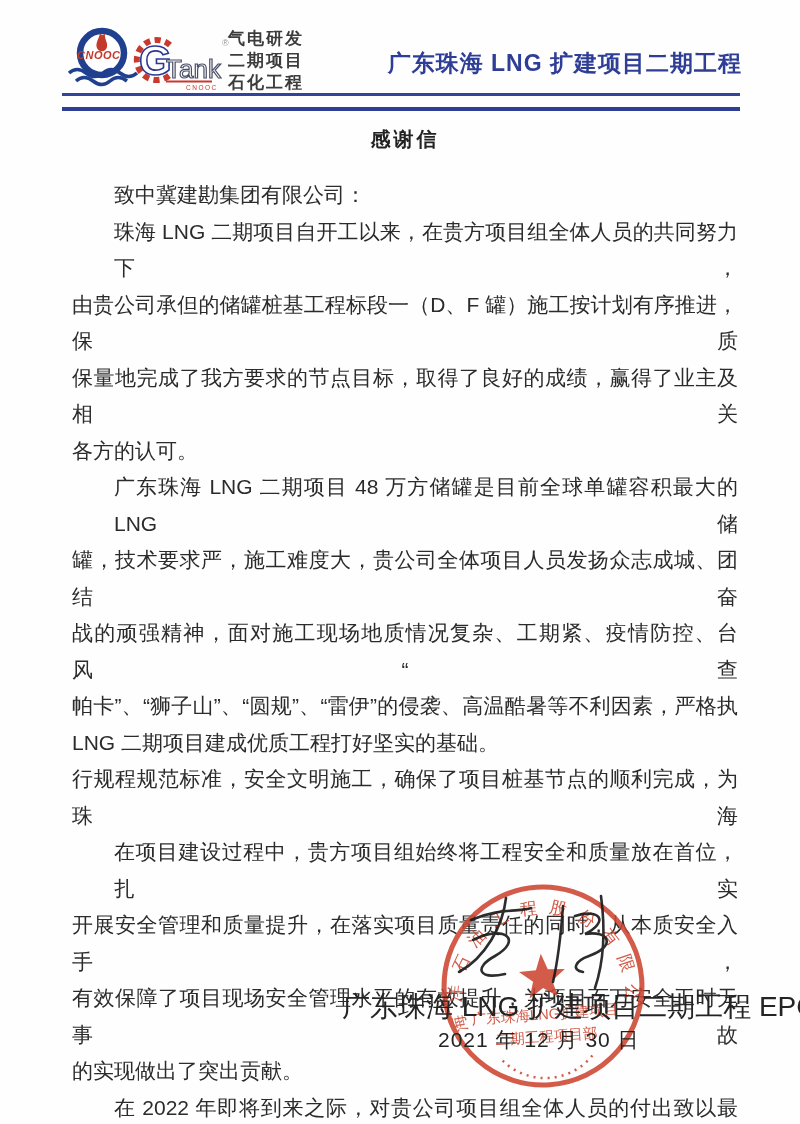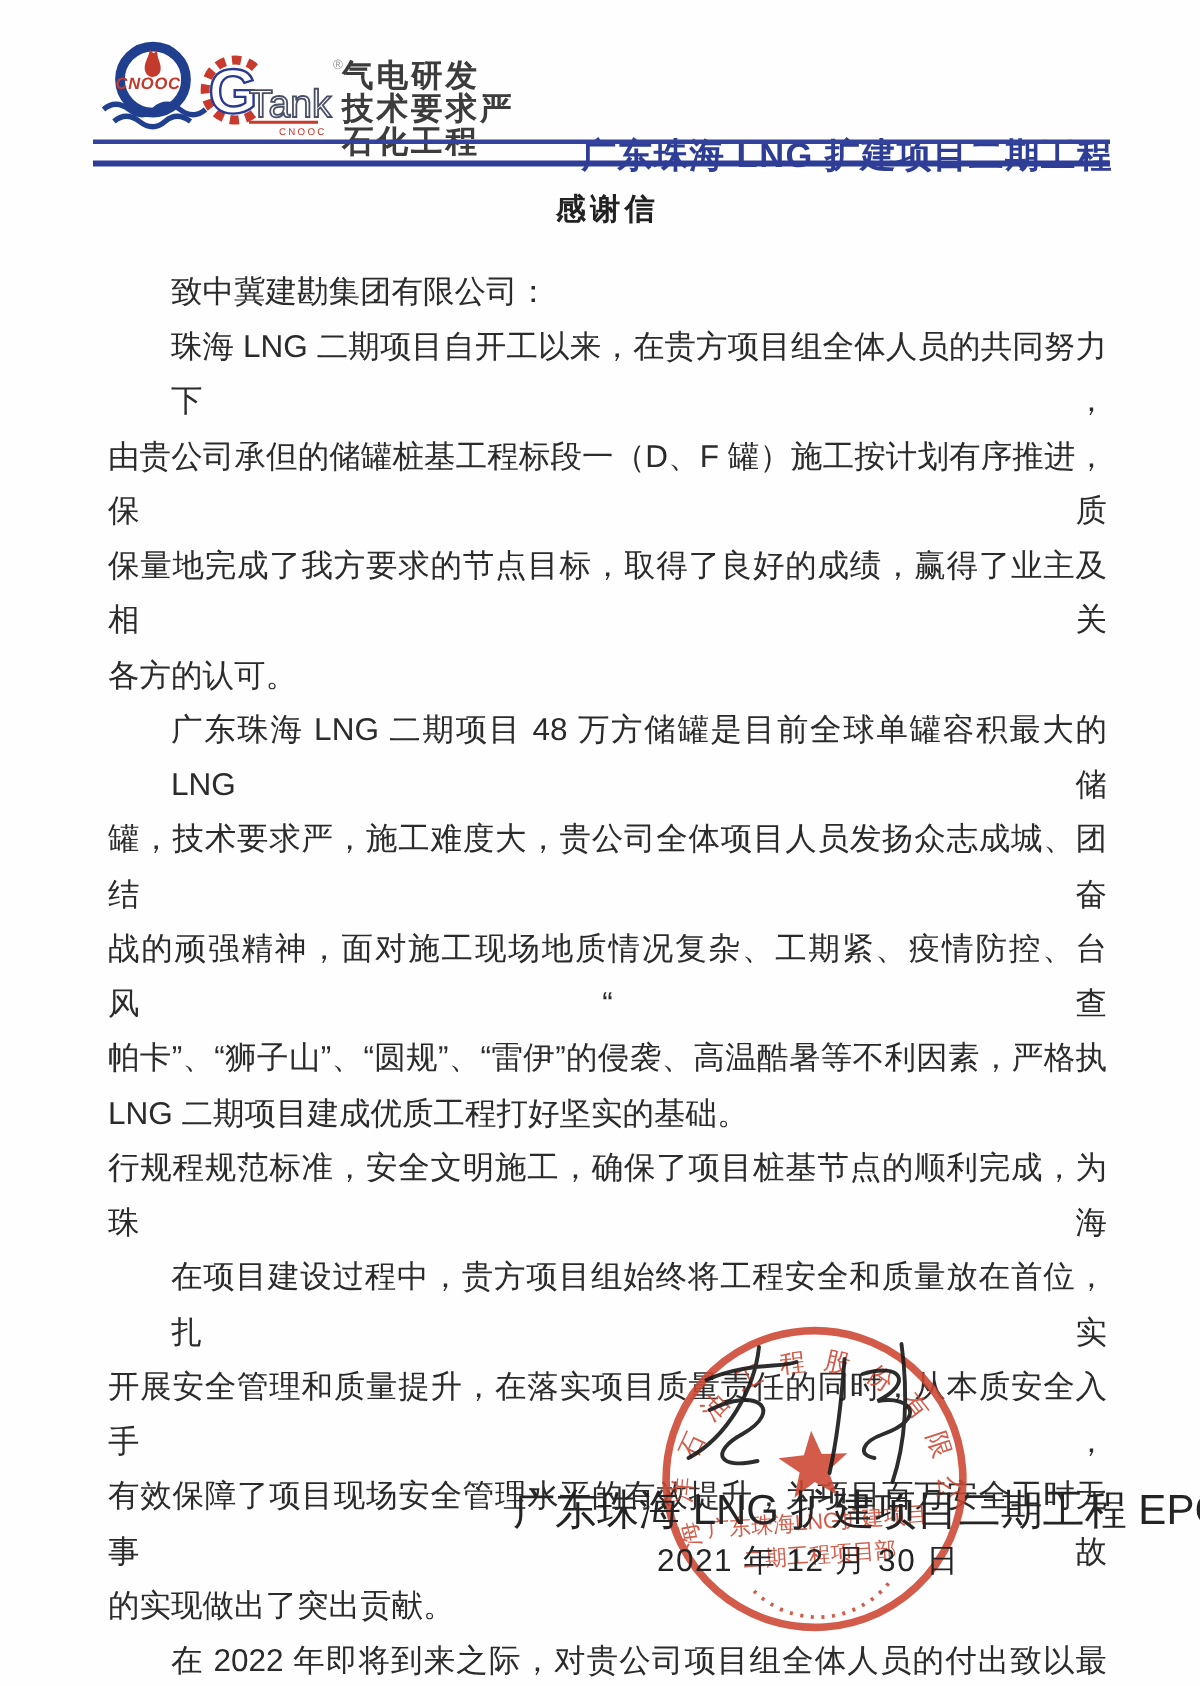--- a/index.html
+++ b/index.html
@@ -4,24 +4,24 @@
 <style>
   html,body{margin:0;padding:0;background:#9a9a9a;}
   .page{
     position:relative;width:800px;height:1124px;margin:0 auto;background:#fefefe;
     font-family:"Liberation Sans",sans-serif;color:#262626;overflow:hidden;
   }
   
   .letterhead{position:absolute;left:0;top:0;width:800px;height:110px;}
   .logo-cnooc{position:absolute;left:66px;top:24px;}
   .logo-gtank{position:absolute;left:128px;top:32px;}
-  .org-lines{position:absolute;left:228px;top:40px;font-size:21px;font-weight:bold;
+  .org-lines{position:absolute;left:228px;top:28px;font-size:17px;font-weight:bold;
     color:#3c3c3c;line-height:22px;letter-spacing:2px;}
   .project-title{position:absolute;right:58px;top:48px;font-size:23px;font-weight:bold;
-    color:#2e3d96;letter-spacing:1px;margin-top:40px;}
+    color:#2e3d96;letter-spacing:1px;}
   .head-rule{position:absolute;left:62px;top:93px;width:678px;height:11px;
     border-top:3px solid #33429b;border-bottom:4px solid #2e3d96;}
   
   .letter-title{position:absolute;left:72px;top:126px;width:666px;text-align:center;
     font-size:20px;font-weight:bold;color:#222;letter-spacing:3px;}
   .letter-body{position:absolute;left:72px;top:177px;width:666px;font-size:21px;
     line-height:36.5px;color:#2b2b2b;}
   .bline{white-space:nowrap;}
   .bline.just{white-space:normal;text-align:justify;text-align-last:justify;}
   .bline.ind{padding-left:42px;}
@@ -52,21 +52,21 @@
       <path d="M 42,13 A 20,20 0 1 0 42,43" fill="none" stroke="#c8392e" stroke-width="6" stroke-dasharray="6,4.5"></path>
       <text x="11" y="43" font-size="42" font-weight="bold" fill="#ffffff" stroke="#2b3990" stroke-width="1.6">G</text>
       <text x="38" y="46" font-size="26" fill="#ffffff" stroke="#4a4f66" stroke-width="1.2">Tank</text>
       <rect x="38" y="48.5" width="46" height="2" fill="#c8392e"></rect>
       <text x="58" y="58" font-size="6.5" fill="#c8392e" letter-spacing="1.5">CNOOC</text>
       <text x="94" y="14" font-size="9" fill="#999">®</text>
     </svg>
 
     <div class="org-lines">
       <div>气电研发</div>
-      <div>技术要求严</div>
+      <div>二期项目</div>
       <div>石化工程</div>
     </div>
 
     <div class="project-title">广东珠海 LNG 扩建项目二期工程</div>
 
     <div class="head-rule"></div>
   </div>
 
   <div class="letter-title">感谢信</div>
 

